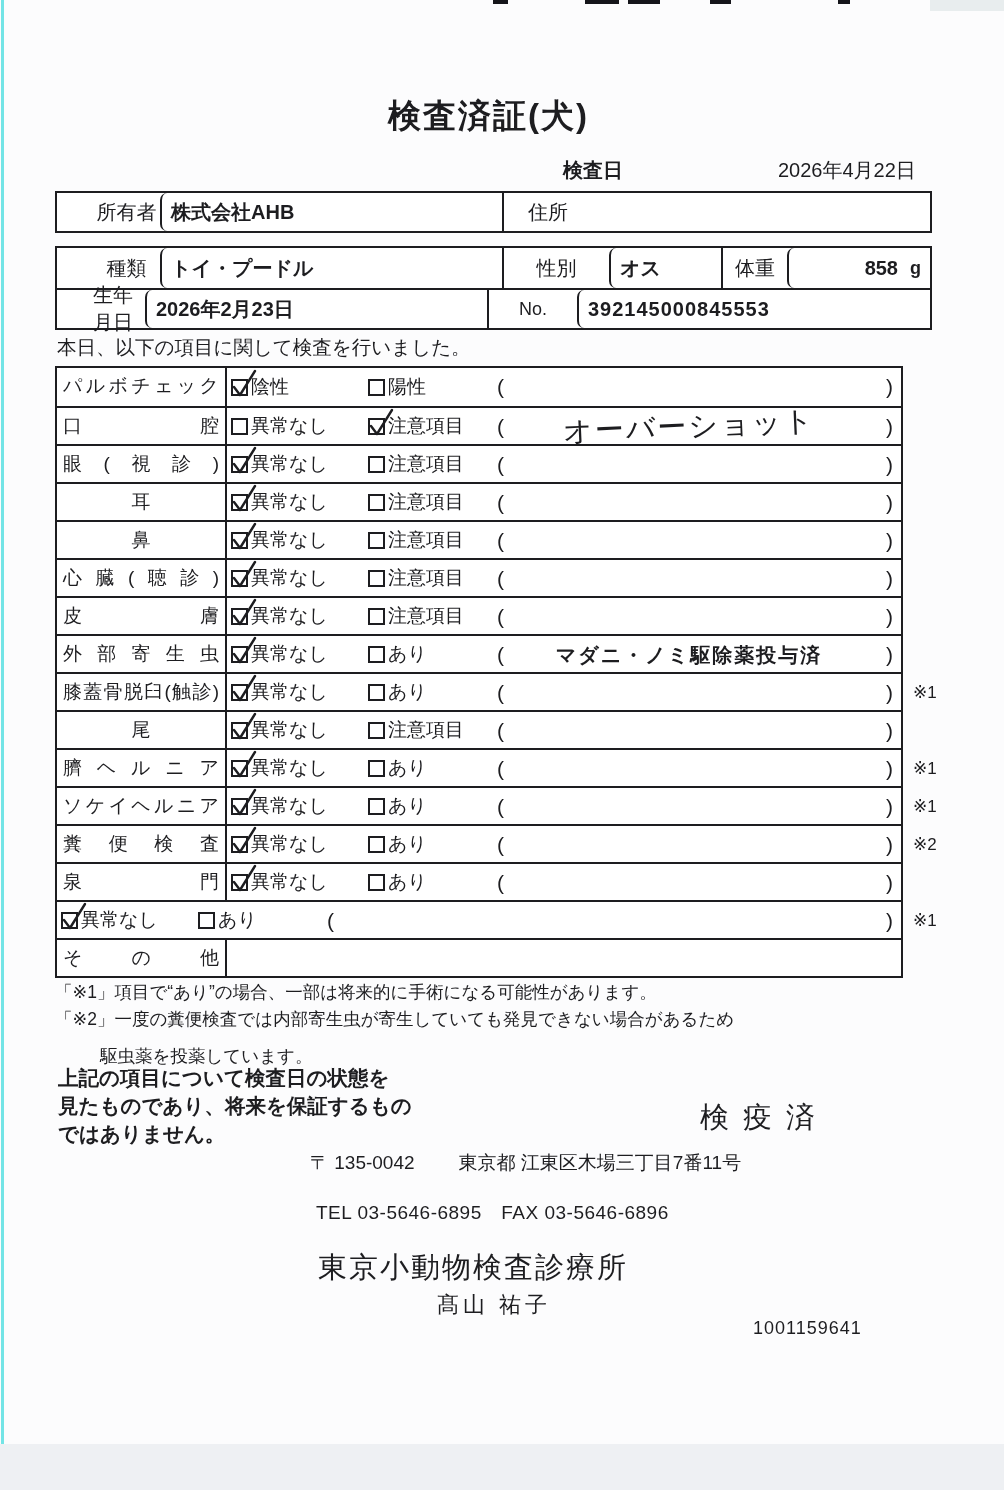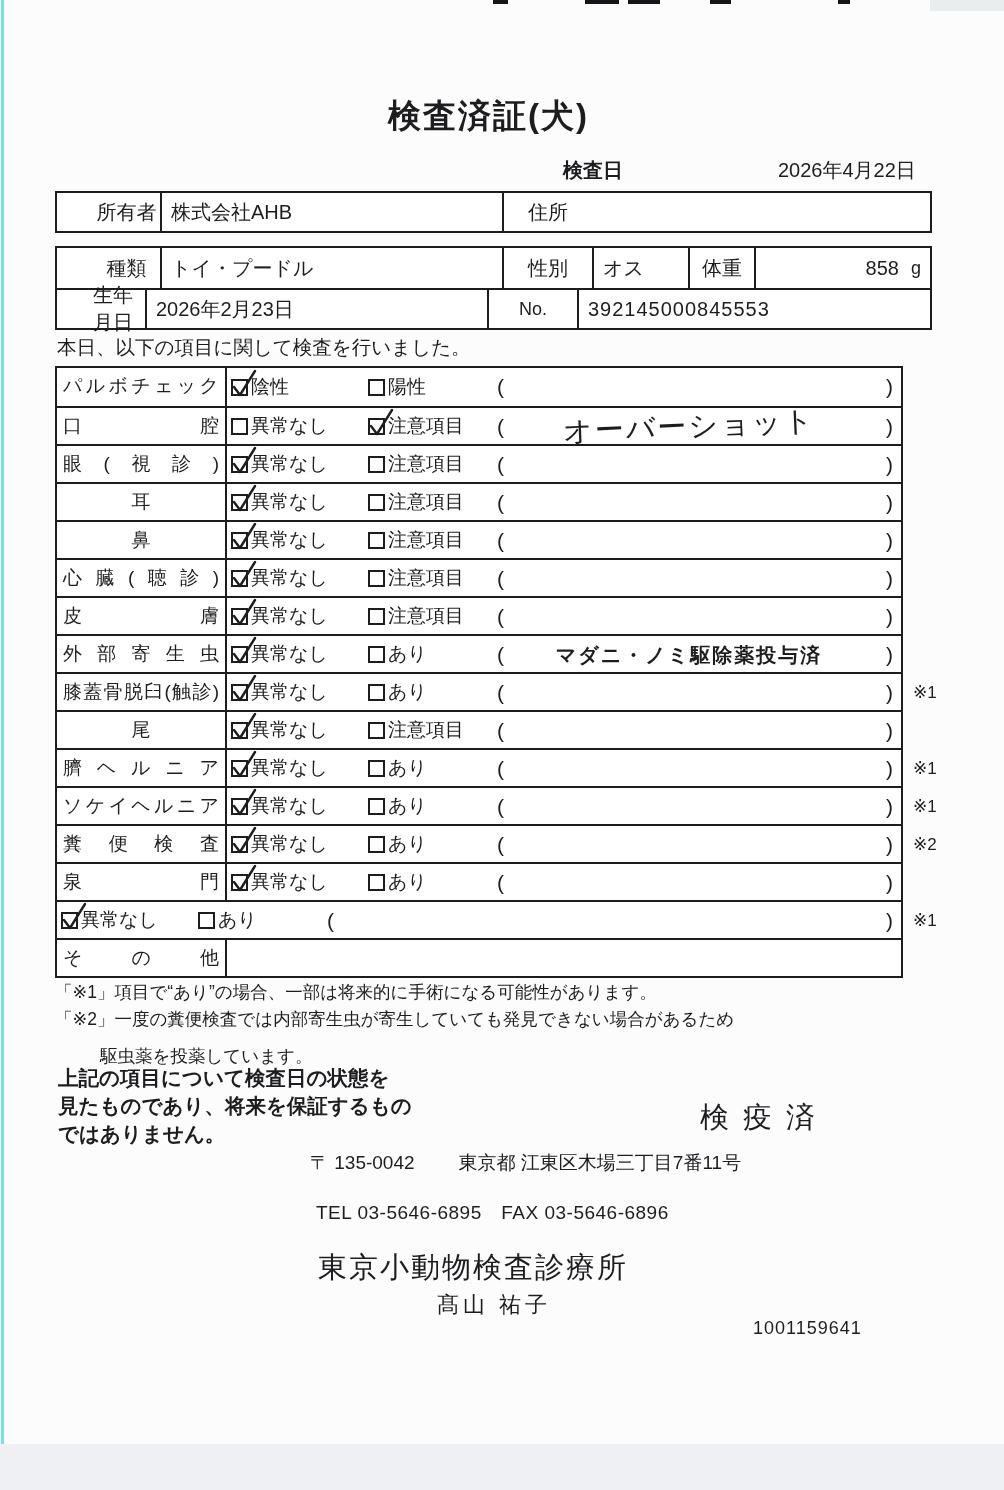--- a/index.html
+++ b/index.html
@@ -27,21 +27,21 @@
   
   .doc-title{left:388px;top:94px;font-size:33px;font-weight:600;letter-spacing:2px;}
   .insp-label{left:563px;top:157px;font-size:20px;font-weight:700;}
   .insp-date{left:778px;top:157px;font-size:20px;font-weight:500;}
 
   
   .t{position:absolute;display:flex;border:2px solid var(--ink);background:#fff;box-sizing:border-box;}
   .t .cell{box-sizing:border-box;border-left:2px solid var(--ink);display:flex;align-items:center;font-size:20px;}
   .t .cell:first-child{border-left:none;padding-left:36px;}
   .lab{justify-content:center;font-weight:500;}
-  .val{padding:12px 9px;font-weight:400;}
+  .val{padding:12px 9px;font-weight:700;border-radius:7px;}
   .trow{display:flex;width:100%;box-sizing:border-box;}
   .trow + .trow{border-top:2px solid var(--ink);}
   .trow .cell{height:100%;}
 
   .owner-table{left:55px;top:191px;width:877px;height:42px;}
   .info-table{left:55px;top:246px;width:877px;height:84px;display:block;}
   .info-table .trow{height:40px;}
   .wt-val{justify-content:flex-end;}
   .wt-unit{margin-left:12px;font-size:18px;}
   .no-val{letter-spacing:1px;font-size:21px;}
@@ -107,22 +107,22 @@
   <div class="t owner-table">
     <div class="cell lab" style="width:103px;">所有者</div>
     <div class="cell val" style="width:342px;">株式会社AHB</div>
     <div class="cell lab" style="width:90px;">住所</div>
   </div>
 
   <div class="t info-table">
     <div class="trow">
       <div class="cell lab" style="width:103px;">種類</div>
       <div class="cell val" style="width:342px;">トイ・プードル</div>
-      <div class="cell lab" style="width:90px;">性別</div>
-      <div class="cell val" style="width:96px;">オス</div>
+      <div class="cell lab" style="width:107px;">性別</div>
+      <div class="cell val" style="width:112px;">オス</div>
       <div class="cell lab" style="width:66px;">体重</div>
       <div class="cell val wt-val" style="flex:1;">
         <span>858</span>
         <span class="wt-unit">g</span>
       </div>
     </div>
     <div class="trow">
       <div class="cell lab" style="width:88px;">生年月日</div>
       <div class="cell val" style="width:342px;">2026年2月23日</div>
       <div class="cell lab" style="width:90px;font-size:18px;">No.</div>

